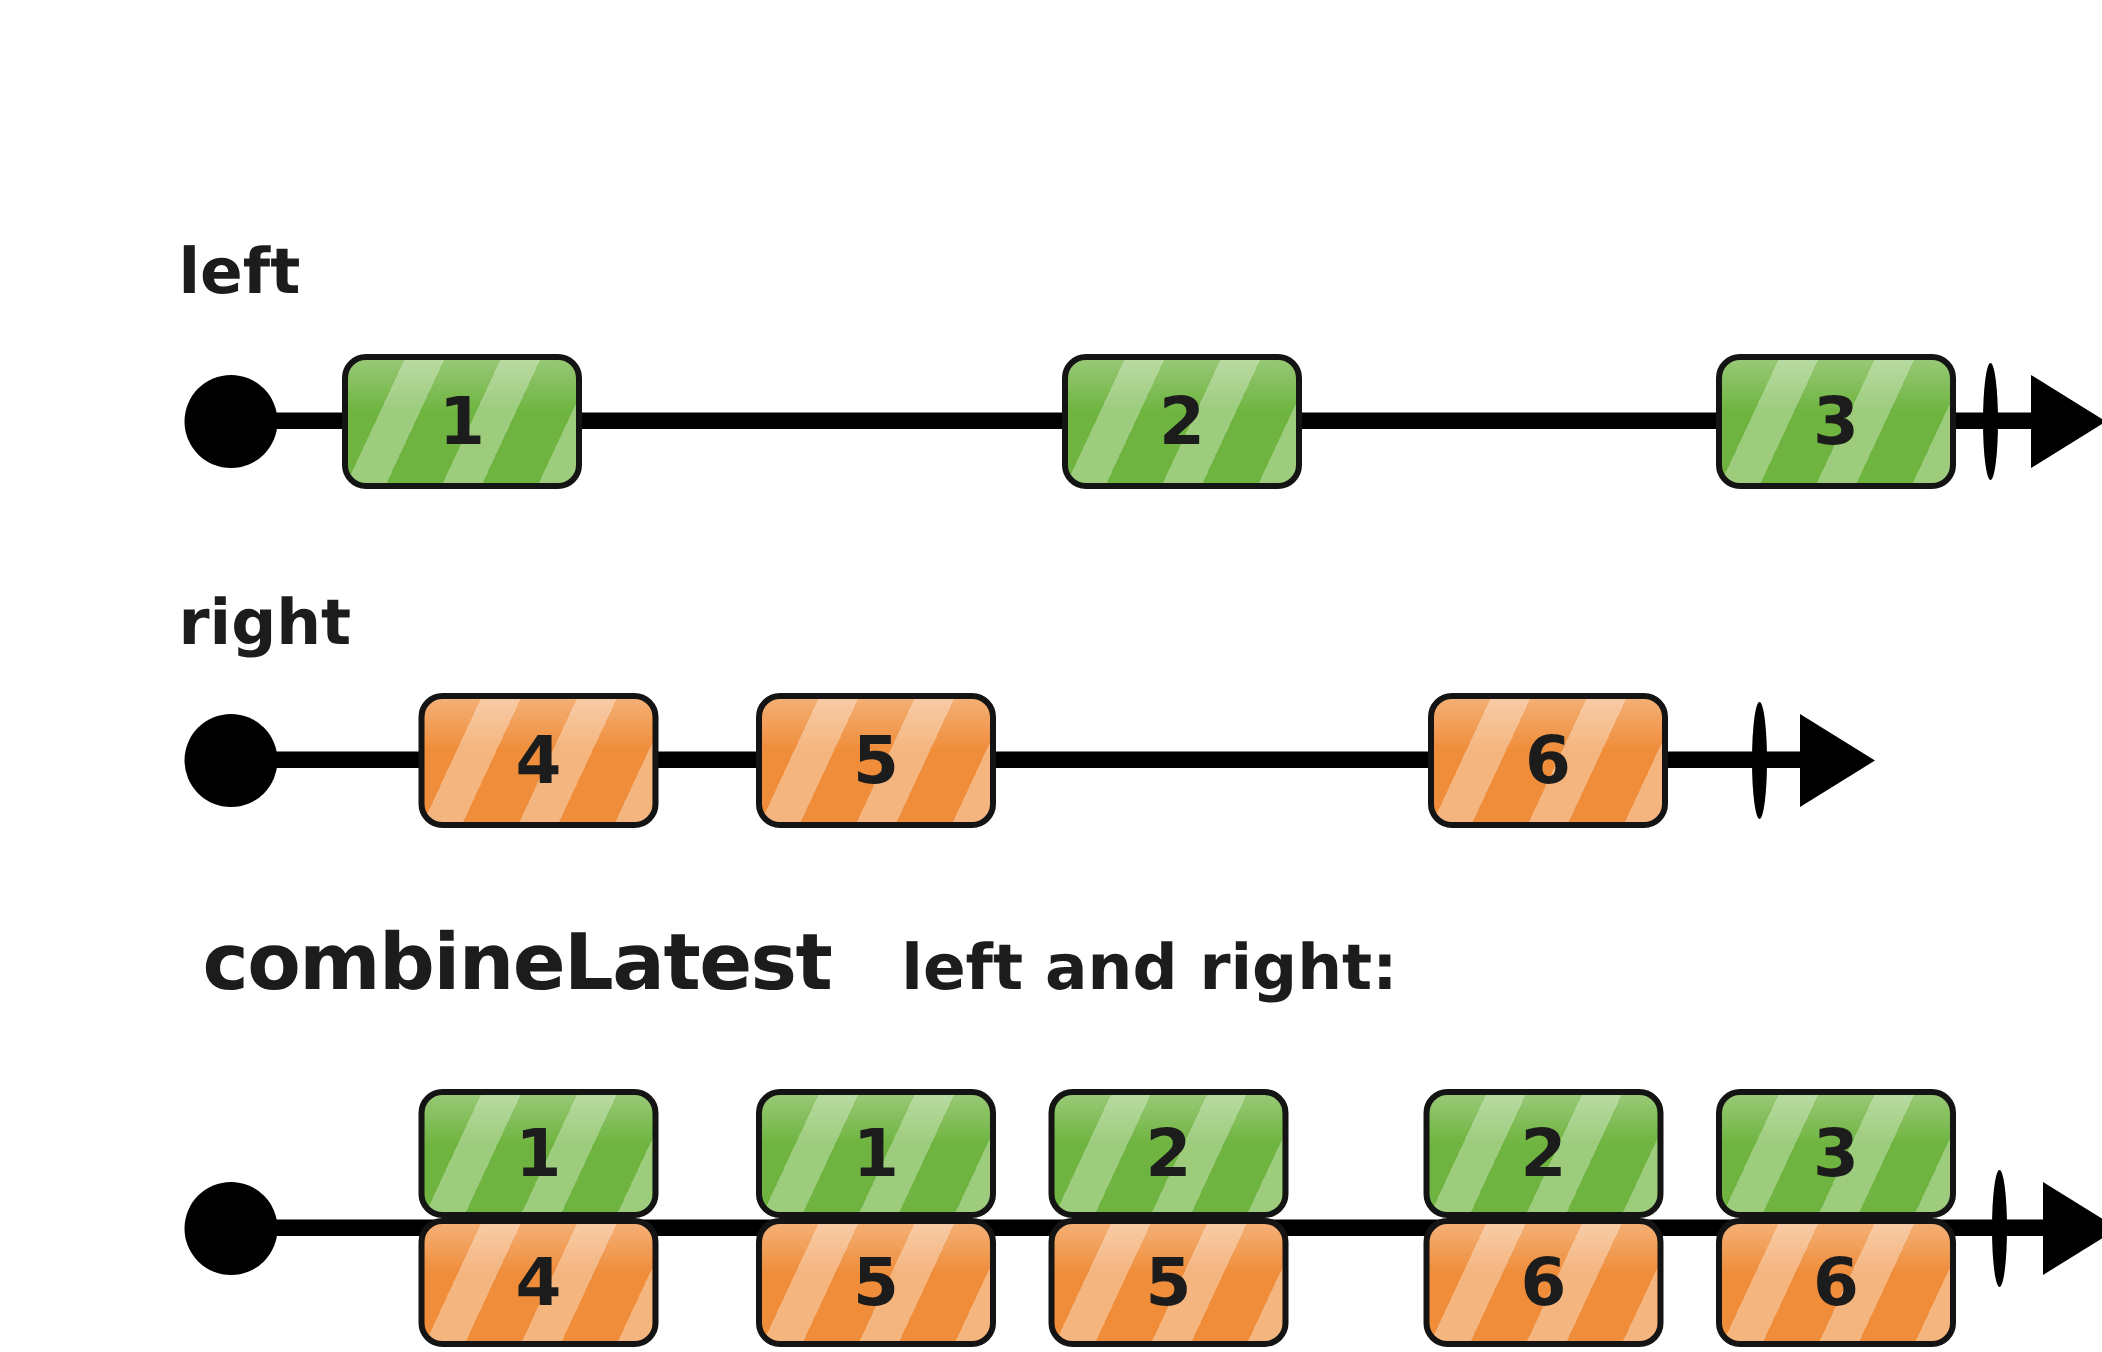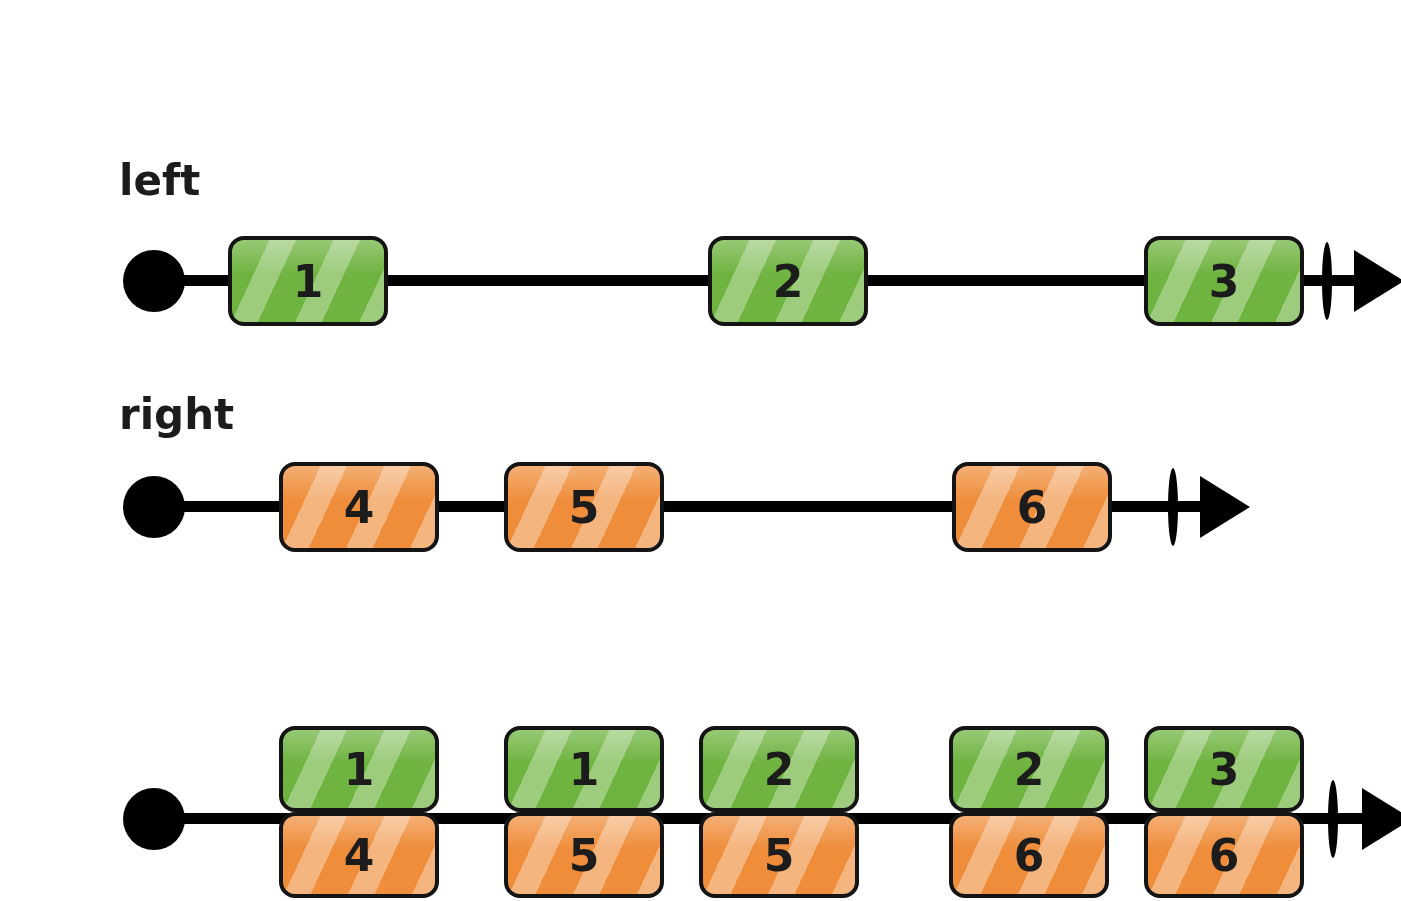--- a/index.html
+++ b/index.html
@@ -130,20 +130,23 @@
   <div class="marble orange" style="left:215px; top:398px;">
     <span class="marble-value">4</span>
   </div>
   <div class="marble orange" style="left:440px; top:398px;">
     <span class="marble-value">5</span>
   </div>
   <div class="marble orange" style="left:888px; top:398px;">
     <span class="marble-value">6</span>
   </div>
 
+  <div class="op-header" style="left:55px; top:548px;">
+    <span class="op-name">combineLatest</span><span class="op-suffix"> left and right:</span>
+  </div>
 
   <div class="tl-line" style="left:90px; top:749px; width:1220px;"></div>
   <div class="tl-dot" style="left:59px; top:724px;"></div>
   <div class="tl-tick" style="left:1264px; top:716px;"></div>
   <div class="tl-arrowhead" style="left:1298px; top:724px;"></div>
 
   <div class="marble green short" style="left:215px; top:662px;">
     <span class="marble-value">1</span>
   </div>
   <div class="marble orange short" style="left:215px; top:748px;">

